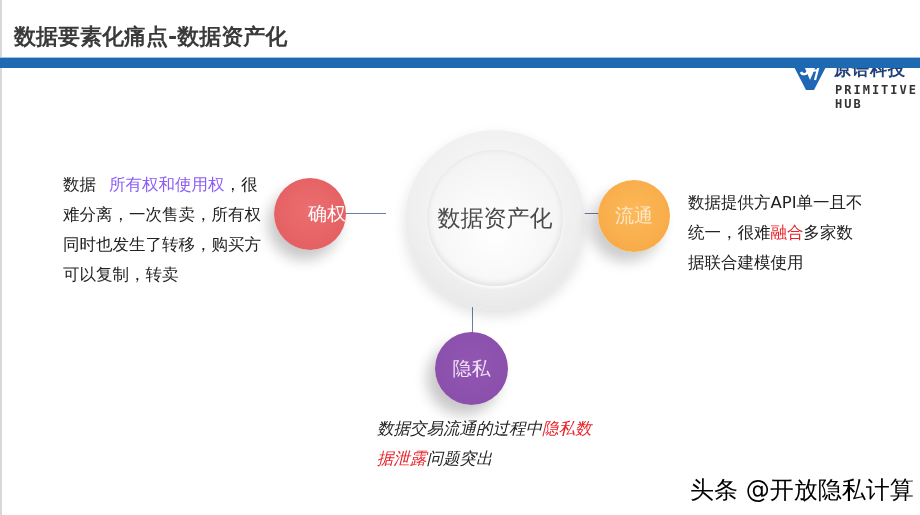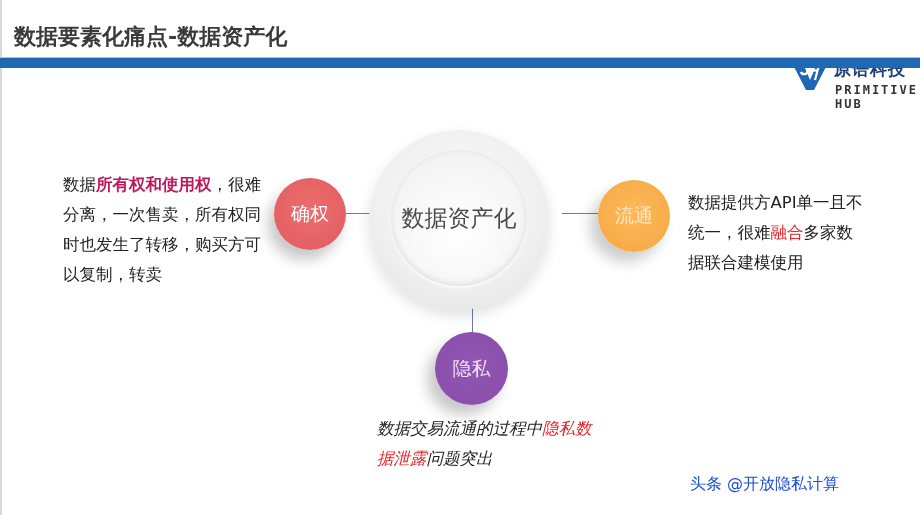--- a/index.html
+++ b/index.html
@@ -25,62 +25,63 @@
     .logo-cn {
       position: absolute; left: 44px; top: 2px; font-size: 17px; font-weight: bold; color: #1f3f78;
       letter-spacing: 1px;
     }
     .logo-en {
       position: absolute; left: 45px; top: 27px; font-size: 12px; font-weight: bold; color: #333;
       letter-spacing: 2px; font-family: "DejaVu Sans Mono", monospace;
     }
     .connector { position: absolute; background: #6a7ea8; }
     .center-outer {
-      position: absolute; left: 369px; top: 130px; width: 180px; height: 180px; border-radius: 50%;
+      position: absolute; left: 405px; top: 130px; width: 180px; height: 180px; border-radius: 50%;
       background: radial-gradient(circle at 50% 40%, #fbfbfb 0%, #efefef 60%, #e0e0e0 100%);
       box-shadow: 0 6px 14px rgba(0,0,0,0.12);
       text-decoration: underline;
     }
     .center-inner {
       position: absolute; left: 22px; top: 20px; width: 136px; height: 136px; border-radius: 50%;
       background: radial-gradient(circle at 50% 60%, #ffffff 0%, #f4f4f4 70%, #e4e4e4 100%);
       box-shadow: 0 -2px 6px rgba(0,0,0,0.10) inset, 0 2px 3px rgba(255,255,255,0.8);
       display: flex; align-items: center; justify-content: center;
     }
     .center-label { font-size: 23px; color: #4a4a4a; }
     .node {
       position: absolute; border-radius: 50%;
       display: flex; align-items: center; justify-content: center;
       color: #ffffff; font-size: 19px;
     }
     .node-red {
       left: 274px; top: 178px; width: 72px; height: 72px;
       background: radial-gradient(circle at 50% 45%, #ec6e70 0%, #e46062 75%, #f19a9a 100%);
       box-shadow: -6px 10px 14px rgba(0,0,0,0.22);
+      justify-content: flex-end;
     }
     .node-orange {
       left: 598px; top: 180px; width: 72px; height: 72px;
       background: radial-gradient(circle at 50% 45%, #fdb95a 0%, #f7ab47 75%, #f3c07e 100%);
       box-shadow: -8px 10px 14px rgba(0,0,0,0.20);
       color: #fde7c6;
     }
     .node-purple {
       left: 435px; top: 332px; width: 73px; height: 73px;
       background: radial-gradient(circle at 50% 45%, #9155b2 0%, #8a4fab 80%, #9e6cbb 100%);
       box-shadow: -8px 10px 14px rgba(0,0,0,0.22);
       color: #f0e0f6;
     }
     .desc { position: absolute; font-size: 16.5px; color: #222; line-height: 30px; }
     .desc .hl { color: #e8232a; }
-    .desc .hl-bold { color: #be185d; font-weight: bold; }
+    .desc .hl-bold { color: #8b5cf6; font-weight: normal; padding-left: 13px; }
     .desc-left { left: 63px; top: 170px; width: 210px; }
     .desc-right { left: 688px; top: 168px; width: 180px; margin-top: 20px; }
     .desc-bottom { left: 377px; top: 414px; width: 230px; font-style: italic; }
     .watermark {
-      position: absolute; left: 690px; top: 474px; font-size: 16px; color: #1d4ed8;
+      position: absolute; left: 690px; top: 474px; font-size: 24px; color: #000000;
       text-shadow: 1px 1px 0 #ffffff, -1px 0 0 #ffffff;
     }
   </style>
 </head>
 <body>
 
 <div class="slide">
   <div class="left-edge"></div>
 
   <div class="title">数据要素化痛点-数据资产化</div>

